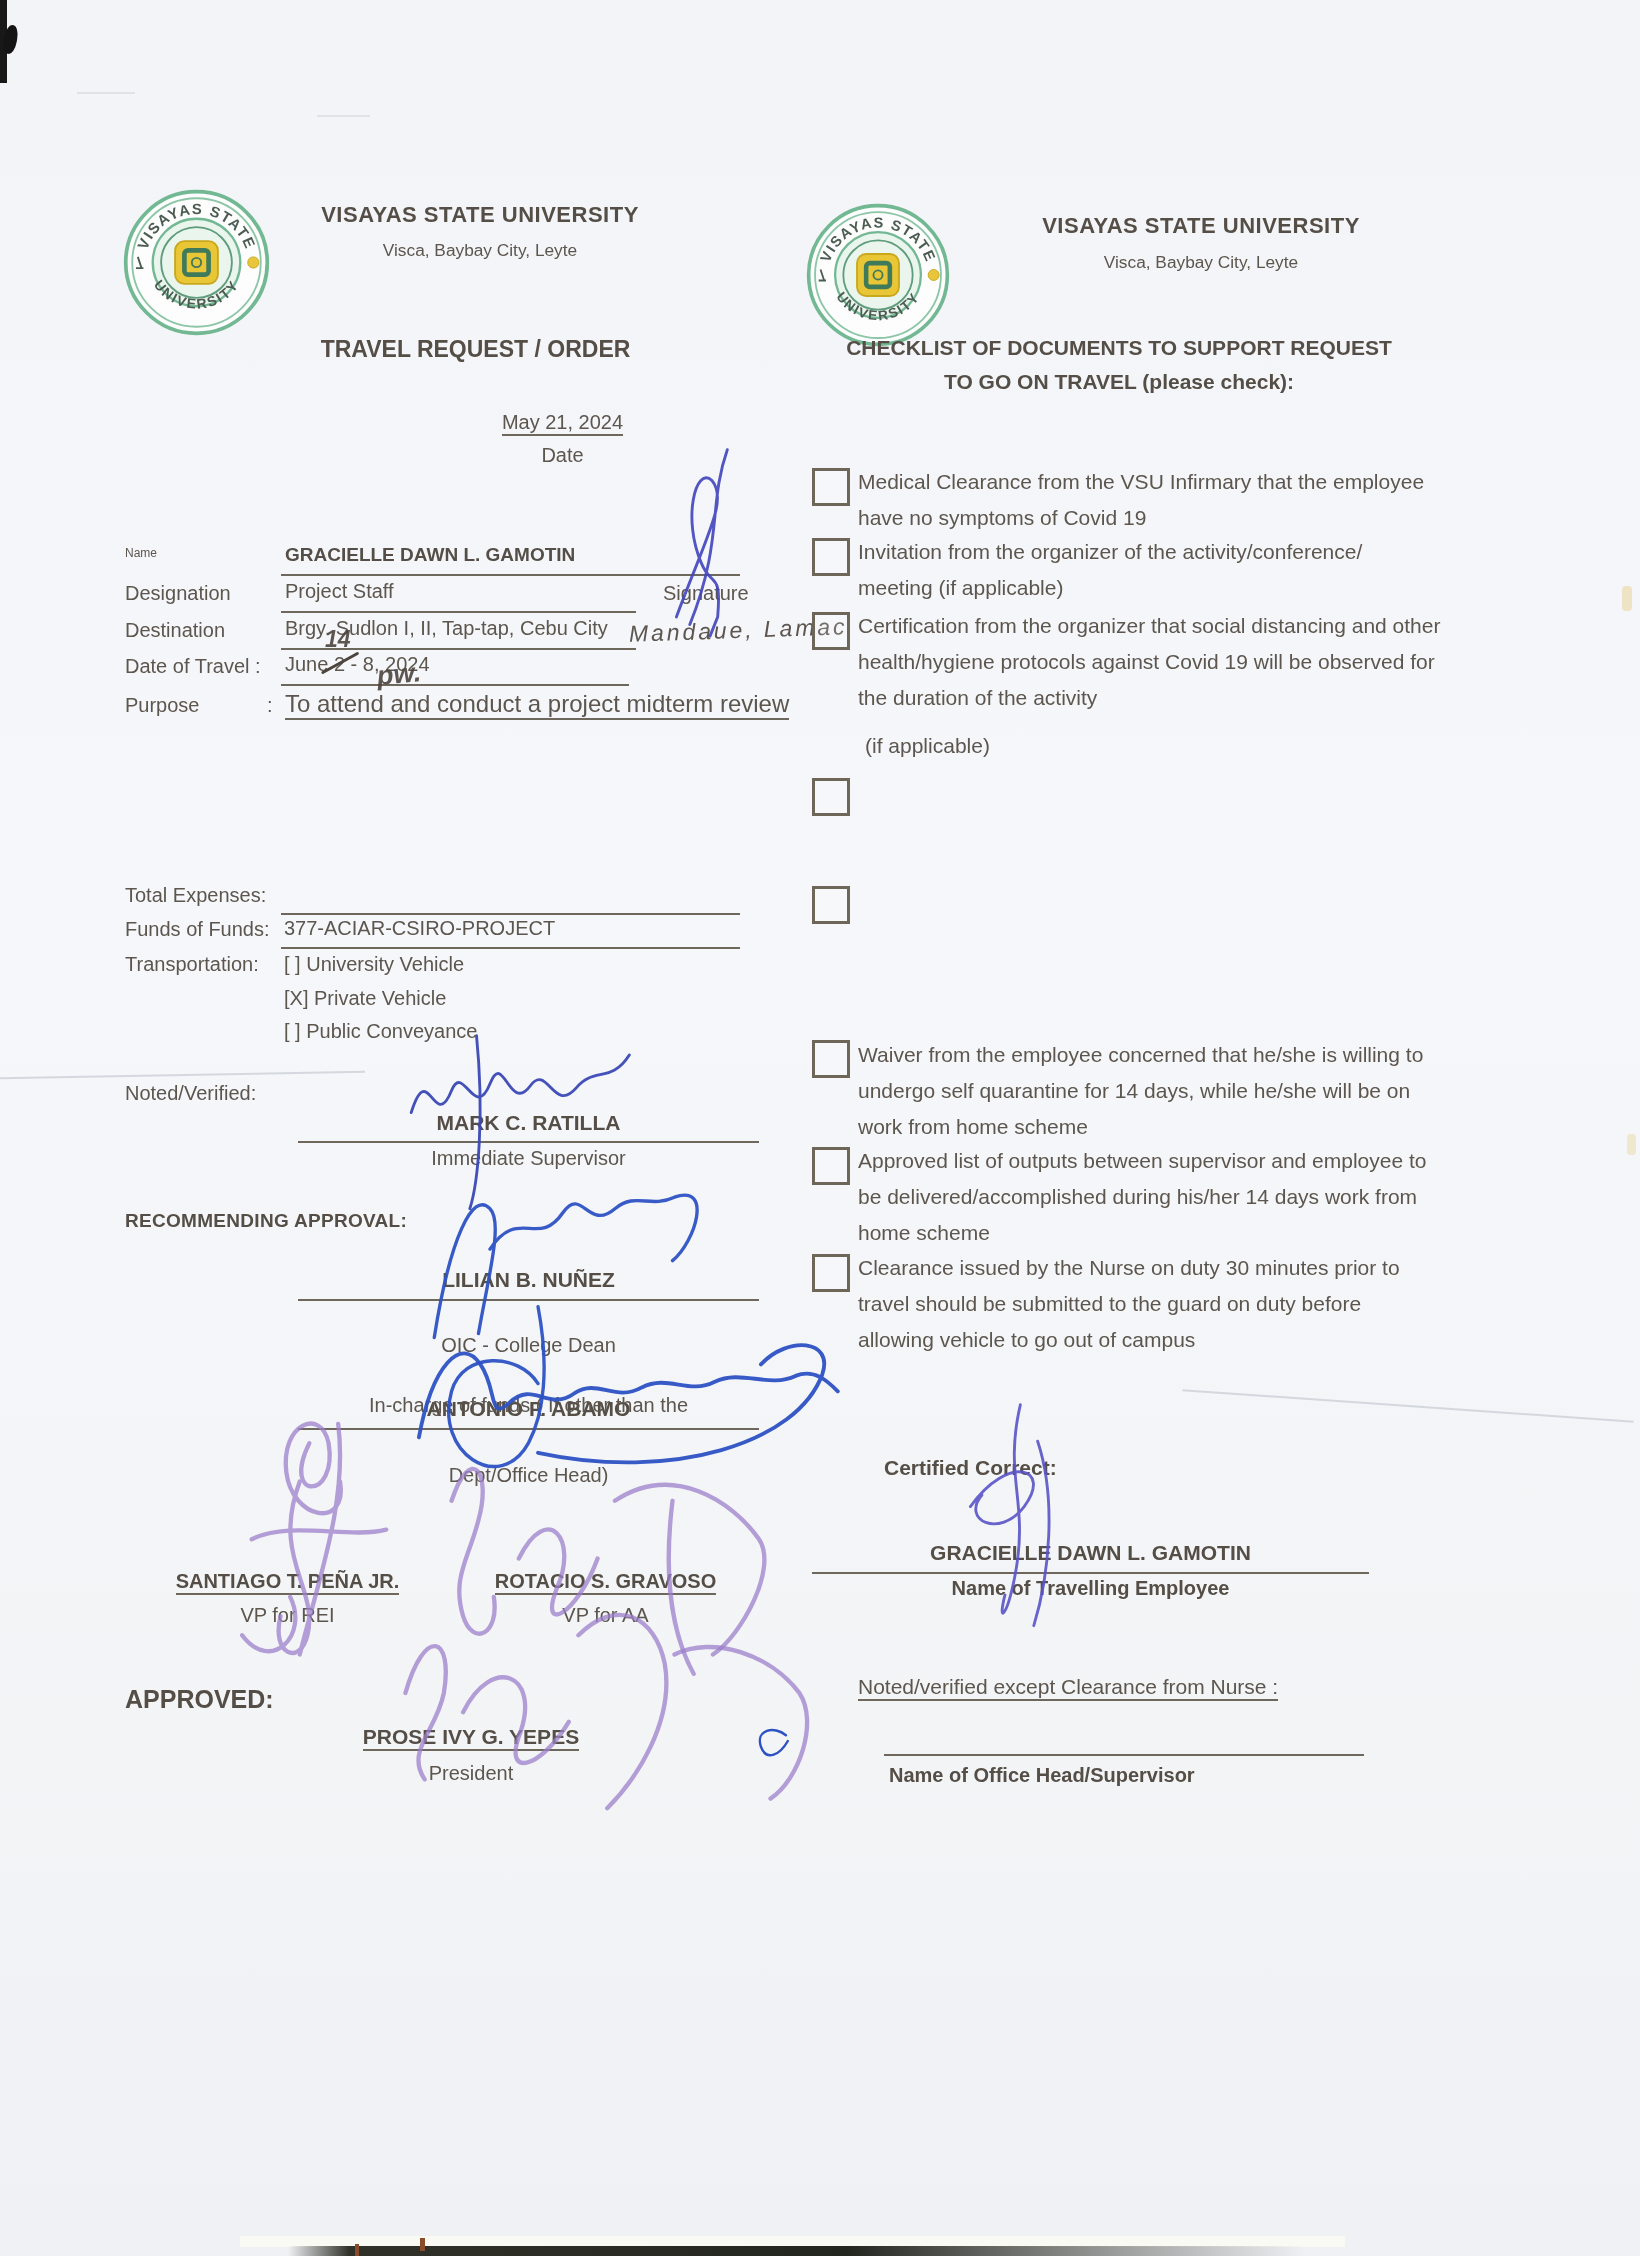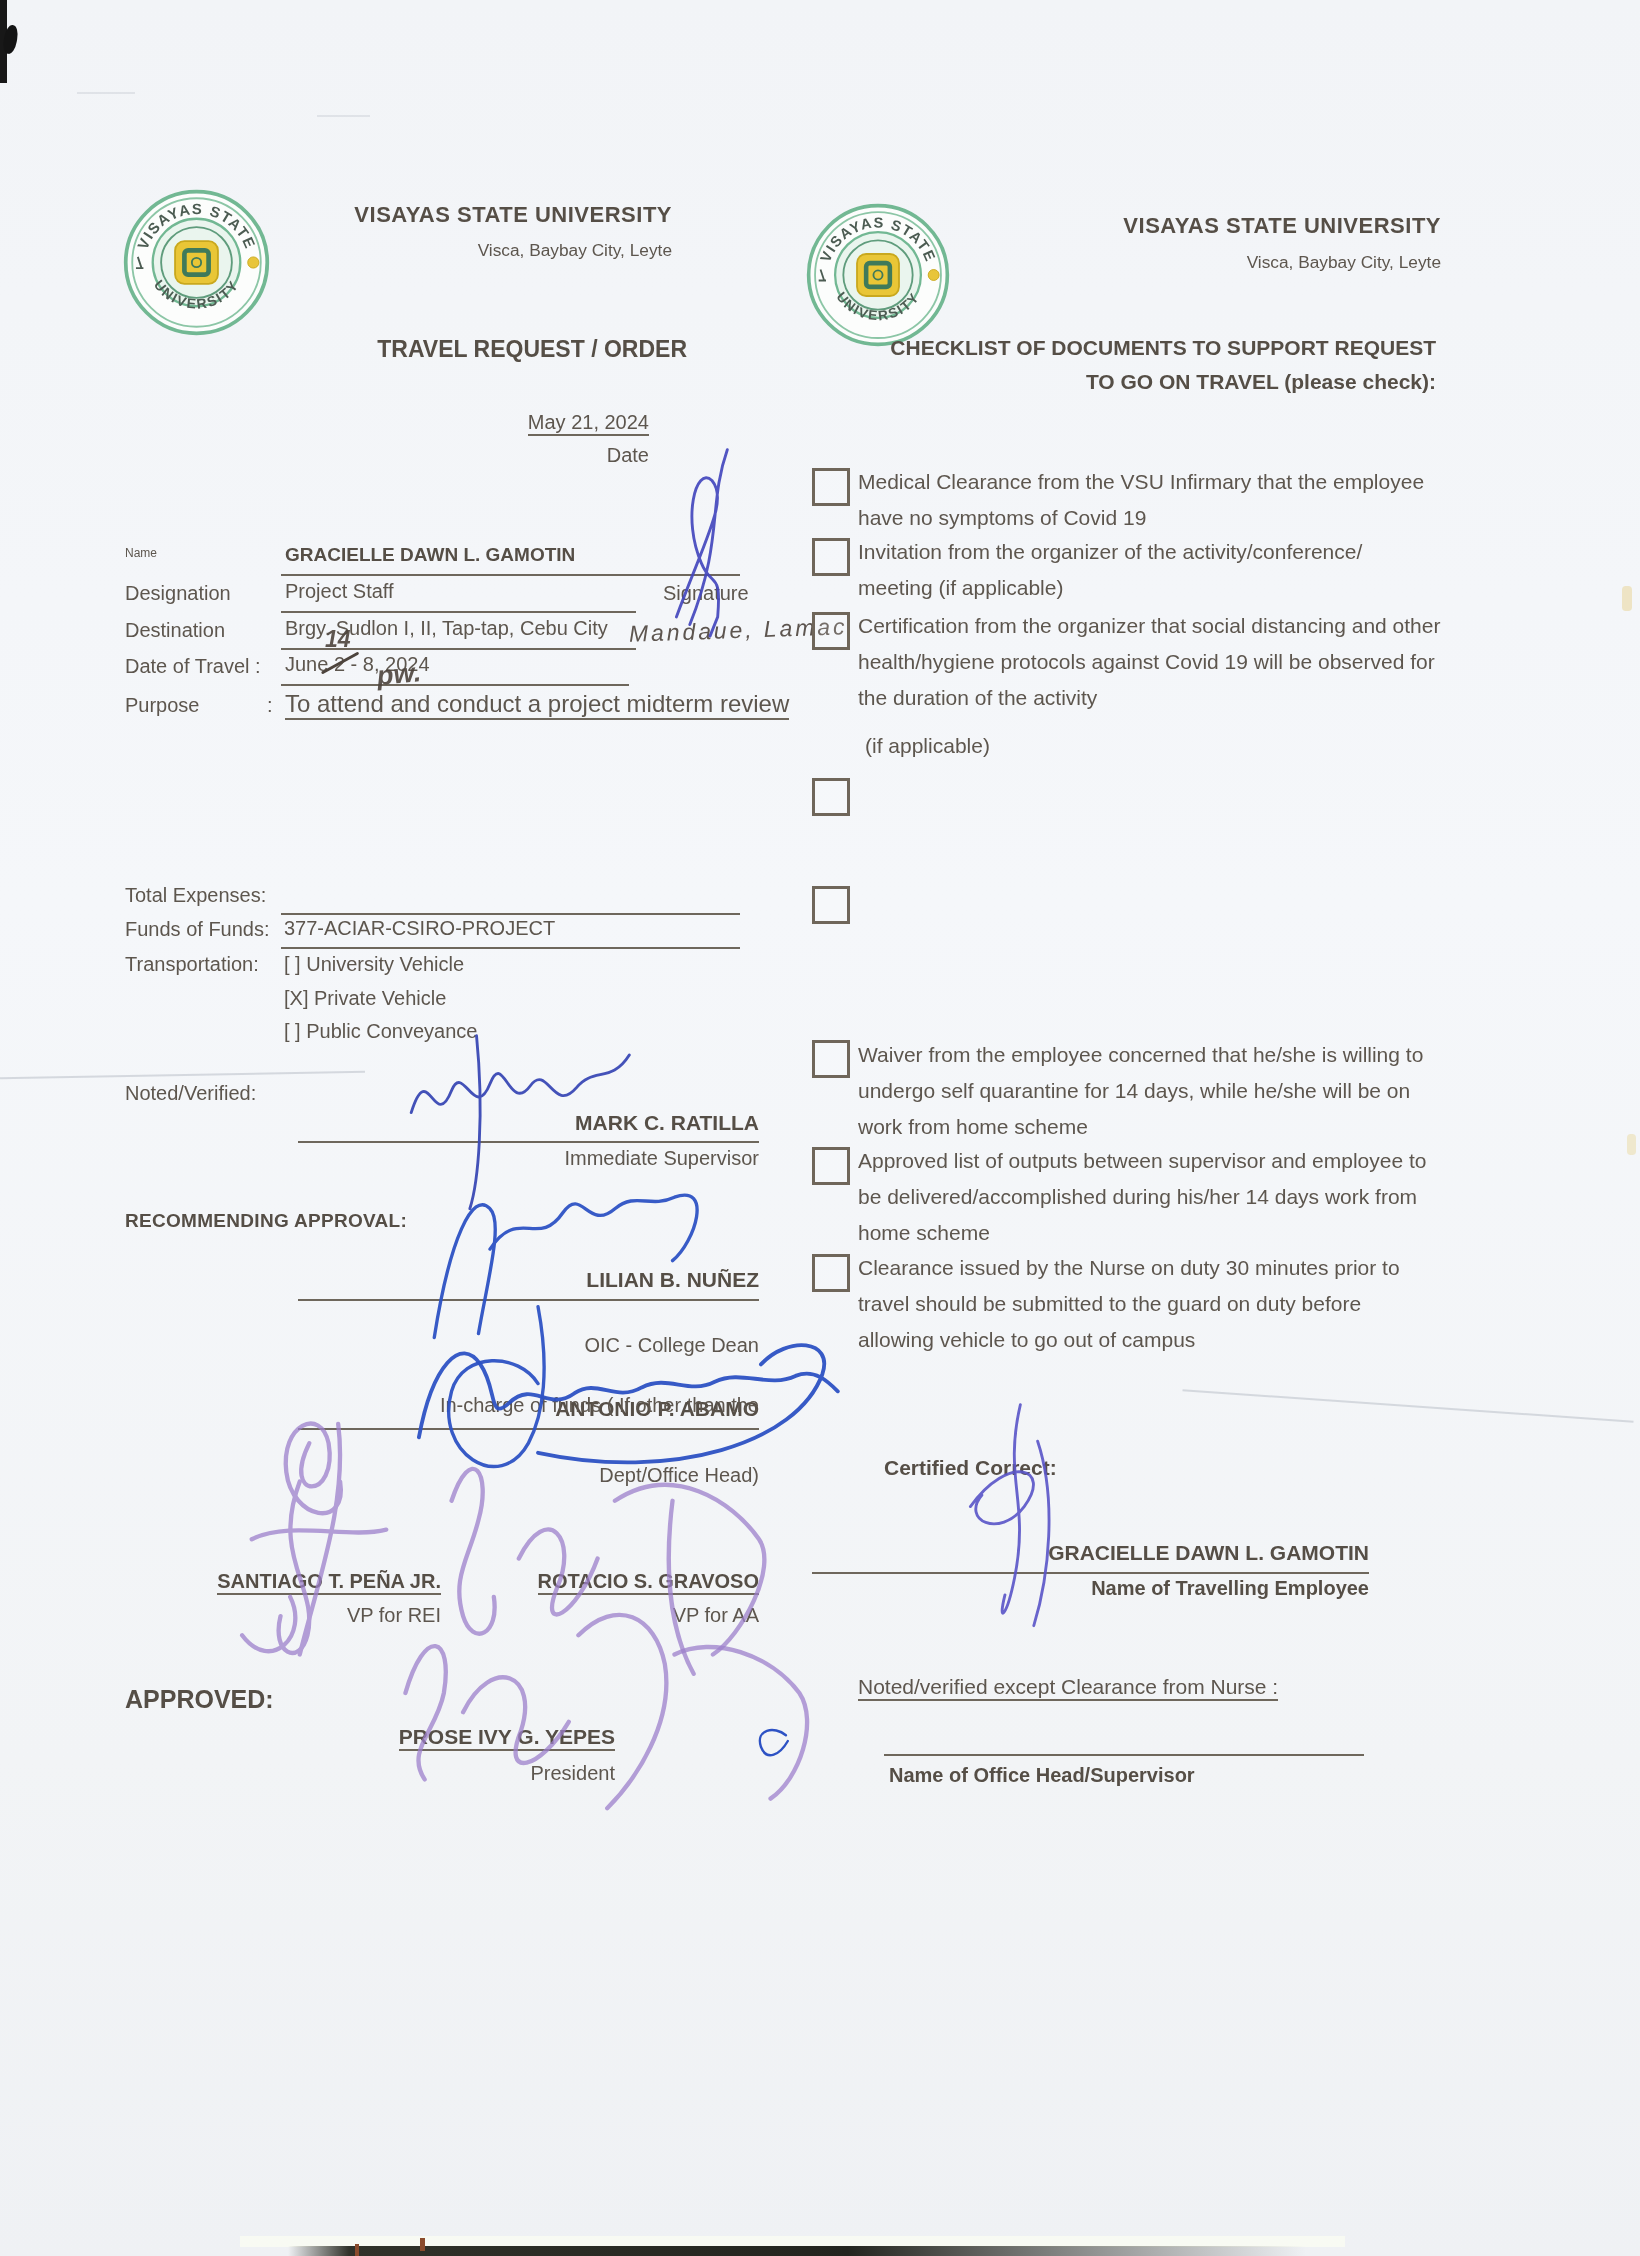--- a/index.html
+++ b/index.html
@@ -3,21 +3,21 @@
 <meta charset="utf-8">
 <style>
   html,body{margin:0;padding:0;background:#e8eaec;}
   .page{
     position:relative;width:1641px;height:2257px;overflow:hidden;
     background:linear-gradient(180deg,#f2f4f7 0%,#f5f7fa 40%,#f2f4f6 78%,#eff1f4 100%);
     font-family:"Liberation Sans",sans-serif;color:#5d564e;
   }
   .t{position:absolute;white-space:nowrap;}
   .b{font-weight:bold;color:#554e46;}
-  .c{text-align:right;}
+  .c{text-align:center;}
   .wrap{white-space:normal;}
   .line{position:absolute;height:0;border-bottom:2.9px solid #6e675c;}
   .ulspan{border-bottom:2.9px solid #6e675c;padding-bottom:1px;}
   .cb{position:absolute;width:32px;height:32px;border:3.8px solid #6f665a;background:rgba(255,255,255,.15);}
   .itext{font-size:21px;line-height:36px;width:584px;color:#5d564e;}
   .hand{position:absolute;font-style:italic;color:#4d443d;opacity:.9;white-space:nowrap;}
   .crease{position:absolute;height:1.9px;background:rgba(186,192,201,.55);}
   svg.ink{position:absolute;left:0;top:0;pointer-events:none;}
   .artifact{position:absolute;}
 </style>

